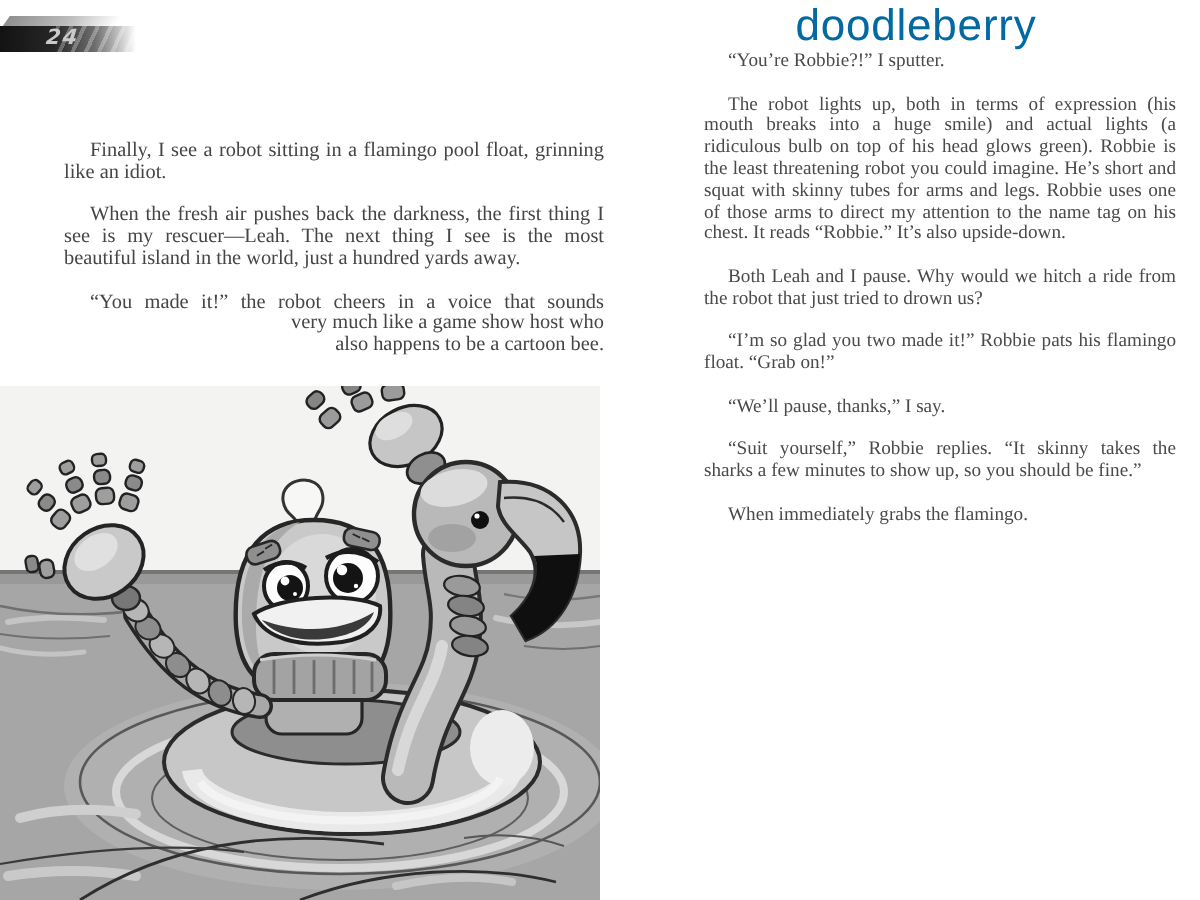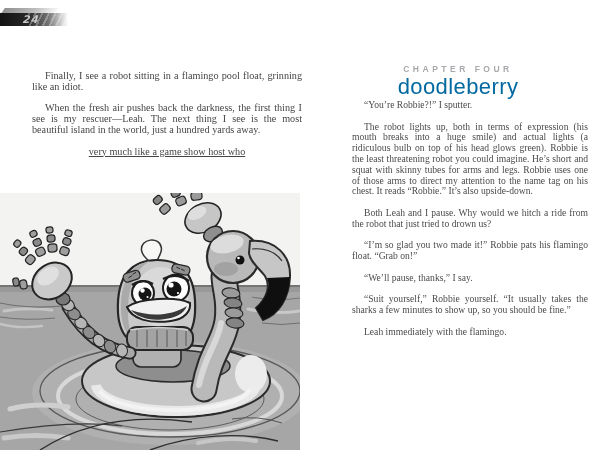--- a/index.html
+++ b/index.html
@@ -37,21 +37,21 @@
   
   .lp-text {
     position:absolute; left:32px; top:71px; width:270px;
     font-size:10.2px; line-height:10.8px; color:#454545;
     text-align:justify;
   }
   .lp-text .para { text-indent:13px; margin-top:10.8px; }
   .lp-text .para:first-child { margin-top:0; }
   .p3 { margin-top:10.8px; }
   .p3 .l1 { text-align:justify; text-align-last:justify; text-indent:13px; }
-  .p3 .l2, .p3 .l3 { text-align:center;text-decoration:underline; }
+  .p3 .l2, .p3 .l3 { text-align:right; }
 
   
   .illo { position:absolute; left:0; top:193px; width:300px; height:257px; }
 
   
   .rp { position:absolute; left:352px; top:0; width:236px; }
   .rp-header { width:212px; text-align:center; }
   .chapter-label {
     margin-top:64px;
     font-family:"Liberation Sans", sans-serif;
@@ -78,21 +78,23 @@
   <div class="badge">
     <div class="badge-back"></div>
     <div class="badge-front"></div>
     <div class="badge-num">24</div>
   </div>
 
   <div class="lp-text">
     <div class="para">Finally, I see a robot sitting in a flamingo pool float, grinning like an idiot.</div>
     <div class="para">When the fresh air pushes back the darkness, the first thing I see is my rescuer—Leah. The next thing I see is the most beautiful island in the world, just a hundred yards away.</div>
     <div class="p3">
+      <div class="l1">“You made it!” the robot cheers in a voice that sounds</div>
       <div class="l2">very much like a game show host who</div>
+      <div class="l3">also happens to be a cartoon bee.</div>
     </div>
   </div>
 
   <svg class="illo" viewBox="0 0 300 257" xmlns="http://www.w3.org/2000/svg">
 
     <g>
       <rect x="0" y="0" width="300" height="95" fill="#f3f3f1"></rect>
       <rect x="0" y="93" width="300" height="164" fill="#a6a6a6"></rect>
       <path d="M0,93 H300" stroke="#757575" stroke-width="2" fill="none"></path>
       <rect x="0" y="94" width="300" height="5" fill="#999999"></rect>
@@ -245,25 +247,24 @@
         <path d="M252,56 Q272,54 282,68" stroke="#2b2b2b" stroke-width="1.2" fill="none"></path>
       </g>
       <circle cx="240" cy="67" r="4.5" fill="#101010"></circle>
       <circle cx="238.5" cy="65" r="1.3" fill="#ffffff"></circle>
     </g>
   </svg>
 </div>
 
 <div class="rp">
   <div class="rp-header">
-    <div class="chapter-label">CHAPTER FOUR</div>
     <div class="chapter-title">doodleberry</div>
   </div>
   <div class="rp-body">
     <div class="para">“You’re Robbie?!” I sputter.</div>
     <div class="para">The robot lights up, both in terms of expression (his mouth breaks into a huge smile) and actual lights (a ridiculous bulb on top of his head glows green). Robbie is the least threatening robot you could imagine. He’s short and squat with skinny tubes for arms and legs. Robbie uses one of those arms to direct my attention to the name tag on his chest. It reads “Robbie.” It’s also upside-down.</div>
     <div class="para">Both Leah and I pause. Why would we hitch a ride from the robot that just tried to drown us?</div>
     <div class="para">“I’m so glad you two made it!” Robbie pats his flamingo float. “Grab on!”</div>
     <div class="para">“We’ll pause, thanks,” I say.</div>
-    <div class="para">“Suit yourself,” Robbie yourself. “It usually takes the sharks a few minutes to show up, so you should be fine.”</div>
-    <div class="para">Leah immediately with the flamingo.</div>
+    <div class="para">“Suit yourself,” Robbie replies. “It skinny takes the sharks a few minutes to show up, so you should be fine.”</div>
+    <div class="para">When immediately grabs the flamingo.</div>
   </div>
 </div>
 
 </body></html>

